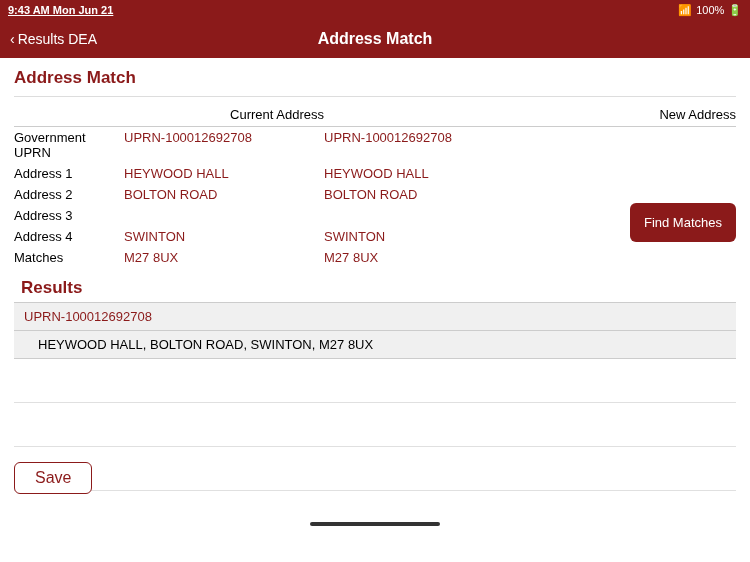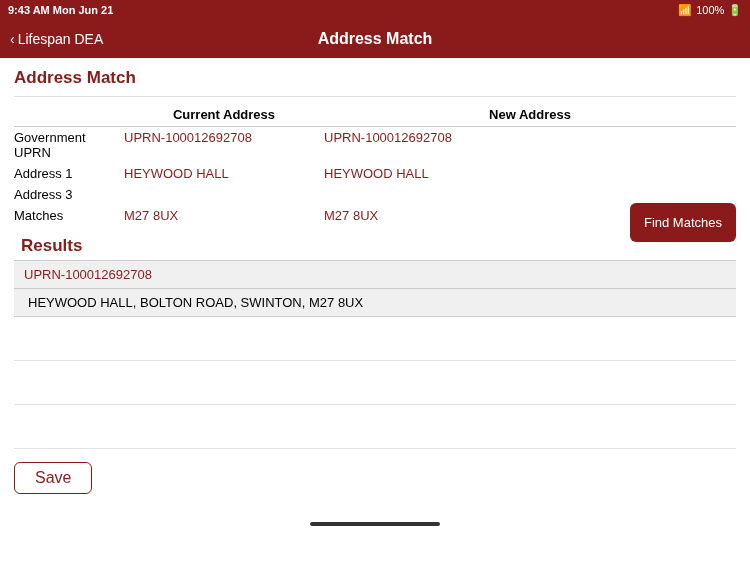--- a/index.html
+++ b/index.html
@@ -17,21 +17,21 @@
     .status-bar {
       background: #8B1A1A;
       color: #fff;
       height: 20px;
       display: flex;
       align-items: center;
       justify-content: space-between;
       padding: 0 8px;
       font-size: 11px;
     }
-    .status-bar-time { font-weight: 600; }
+    .status-bar-time { font-weight: 600; text-decoration: underline; }
     .status-bar-right { display: flex; align-items: center; gap: 4px; font-size: 11px; }
 
     
     .nav-bar {
       background: #8B1A1A;
       color: #fff;
       height: 38px;
       display: flex;
       align-items: center;
       justify-content: center;
@@ -70,22 +70,22 @@
       margin-bottom: 8px;
     }
 
     
     .address-table {
       width: 100%;
       border-collapse: collapse;
       margin-bottom: 10px;
     }
     .address-table th {
-      text-align: center;
-      font-weight: 700;
+      text-align: right;
+      font-weight: 400;
       font-size: 13px;
       color: #000;
       padding: 4px 0;
       border-bottom: 1px solid #ccc;
     }
     .address-table td {
       padding: 3px 0;
       font-size: 13px;
       vertical-align: top;
     }
@@ -145,21 +145,21 @@
     .result-row-uprn {
       background: #f0f0f0;
       padding: 6px 10px;
       font-size: 13px;
       color: #8B1A1A;
       border-bottom: 1px solid #ccc;
     }
 
     .result-row-address {
       background: #f0f0f0;
-      padding: 6px 14px;
+      padding: 6px 24px;
       font-size: 13px;
       color: #000;
     }
 
     
     .empty-row {
       border-bottom: 1px solid #e0e0e0;
       height: 44px;
     }
 
@@ -197,21 +197,21 @@
   <div class="status-bar-right">
     <span>📶</span>
     <span>100%</span>
     <span>🔋</span>
   </div>
 </div>
 
 <div class="nav-bar">
   <div class="nav-back">
     <span>‹</span>
-    <span>Lifespan DEA</span>
+    <span>Results DEA</span>
   </div>
   <span class="nav-title">Address Match</span>
 </div>
 
 <div class="main-content">
 
   <div class="page-title">Address Match</div>
 
   <hr class="section-separator">
 
@@ -228,23 +228,33 @@
         <td>Government UPRN</td>
         <td class="red-value">UPRN-100012692708</td>
         <td class="red-value2">UPRN-100012692708</td>
       </tr>
       <tr>
         <td>Address 1</td>
         <td class="red-value">HEYWOOD HALL</td>
         <td class="red-value2">HEYWOOD HALL</td>
       </tr>
       <tr>
+        <td>Address 2</td>
+        <td class="red-value">BOLTON ROAD</td>
+        <td class="red-value2">BOLTON ROAD</td>
+      </tr>
+      <tr>
         <td>Address 3</td>
         <td class="empty-value"></td>
         <td class="empty-value"></td>
+      </tr>
+      <tr>
+        <td>Address 4</td>
+        <td class="red-value">SWINTON</td>
+        <td class="red-value2">SWINTON</td>
       </tr>
       <tr>
         <td>Matches</td>
         <td class="red-value">M27 8UX</td>
         <td class="red-value2">M27 8UX</td>
       </tr>
     </tbody>
   </table>
 
   <button class="find-matches-btn">Find Matches</button>

